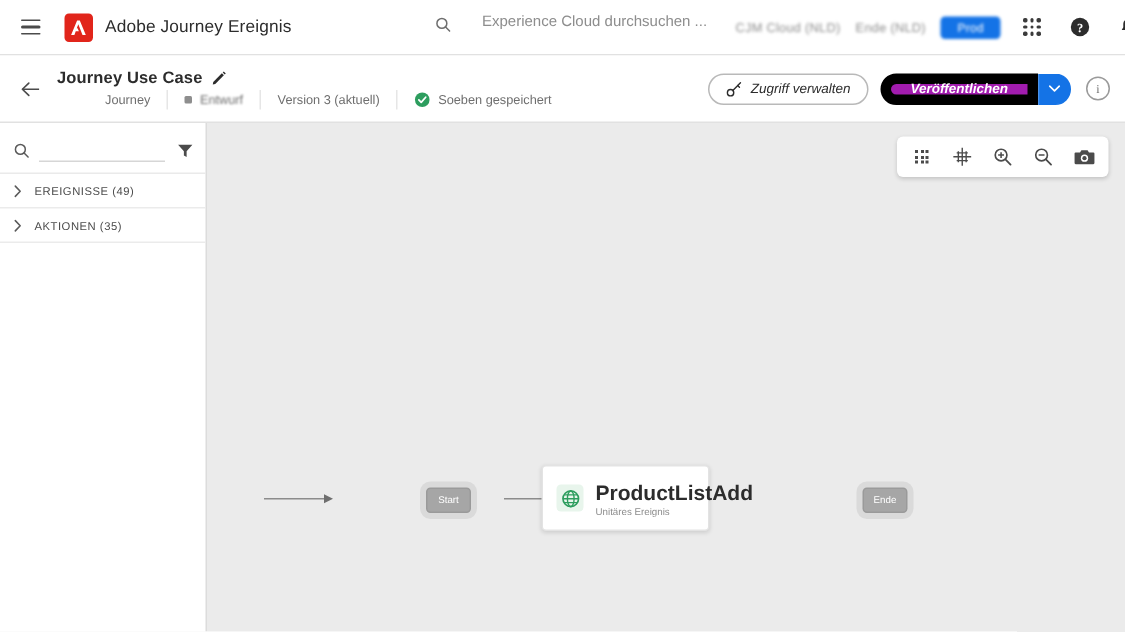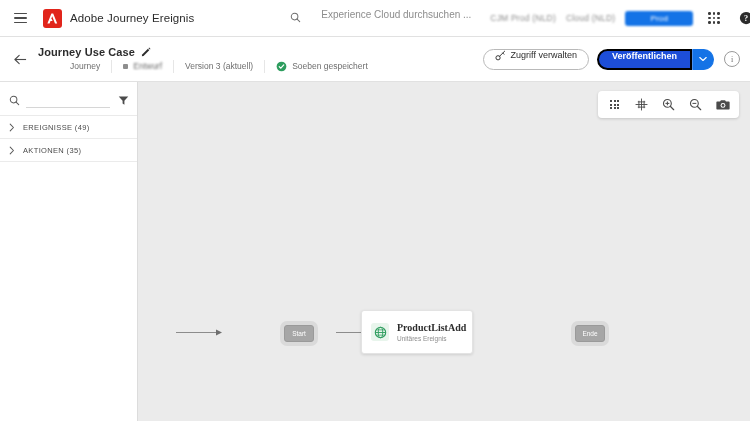--- a/index.html
+++ b/index.html
@@ -108,21 +108,21 @@
     color: #8c8c8c;
     white-space: nowrap;
     filter: blur(0.9px);
     letter-spacing: 0.2px;
   }
   .env-pill {
     background: #1473e6;
     color: #ffffff;
     font-size: 8px;
     border-radius: 3px;
-    padding: 3px 25px;
+    padding: 3px 11px;
     filter: blur(0.9px);
     letter-spacing: 0.2px;
   }
   .icon-btn {
     width: 22px;
     height: 22px;
     display: flex;
     align-items: center;
     justify-content: center;
     cursor: pointer;
@@ -223,33 +223,35 @@
     align-items: center;
     gap: 8px;
   }
   .btn {
     font-family: "Liberation Sans", sans-serif;
     font-size: 9px;
     border-radius: 11px;
     padding: 0 11px;
     height: 21px;
     display: inline-flex;
+    align-items: center;
     gap: 5px;
     cursor: pointer;
     white-space: nowrap;
     box-sizing: border-box;
+    font-style: italic;
   }
   .btn-secondary {
     background: #ffffff;
     border: 1px solid #b9b9b9;
     color: #2c2c2c;
   }
   .btn-cta {
-    background: #1d4ed8;
-    border: 2px solid #000000;
+    background: #a21caf;
+    border: 7px solid #000000;
     color: #ffffff;
     border-radius: 11px 0 0 11px;
     padding: 0 13px;
     font-weight: 600;
   }
   .btn-cta-split {
     background: #1473e6;
     border: 1px solid #1473e6;
     border-left: 1px solid #4a92ec;
     color: #ffffff;
@@ -402,23 +404,22 @@
   }
   .node-icon {
     width: 18px; height: 18px;
     background: #e8f5ec;
     border-radius: 3px;
     display: flex; align-items: center; justify-content: center;
     flex: 0 0 auto;
   }
   .node-texts { display: flex; flex-direction: column; gap: 2px; min-width: 0; }
   .node-title {
-    font-size: 10px; font-weight: 700; color: #2c2c2c;
+    font-size: 14px; font-weight: 700; color: #2c2c2c;
     white-space: nowrap;
-    font-family: Liberation Serif, serif;
   }
   .node-sub {
     font-size: 6.5px; color: #8c8c8c; white-space: nowrap;
   }
   .edge { position: absolute; pointer-events: none; }
 </style>
 </head>
 <body>
 
 <div class="app">
@@ -442,22 +443,22 @@
       <span class="s-icon">
         <svg width="11" height="11" viewBox="0 0 12 12" aria-hidden="true">
           <circle cx="5" cy="5" r="3.6" fill="none" stroke="#6e6e6e" stroke-width="1.1"></circle>
           <line x1="7.7" y1="7.7" x2="10.6" y2="10.6" stroke="#6e6e6e" stroke-width="1.1" stroke-linecap="round"></line>
         </svg>
       </span>
       <input type="text" placeholder="Experience Cloud durchsuchen ..." style="">
     </div>
 
     <div class="header-right">
-      <span class="org-chip">CJM Prod (NLD)</span>
-      <span class="org-chip">Cloud (NLD)</span>
+      <span class="org-chip">CJM Cloud (NLD)</span>
+      <span class="org-chip">Ende (NLD)</span>
       <span class="env-pill">Prod</span>
 
       <div class="icon-btn">
         <div class="grid9">
           <span></span>
             <span></span>
             <span></span>
           <span></span>
             <span></span>
             <span></span>

